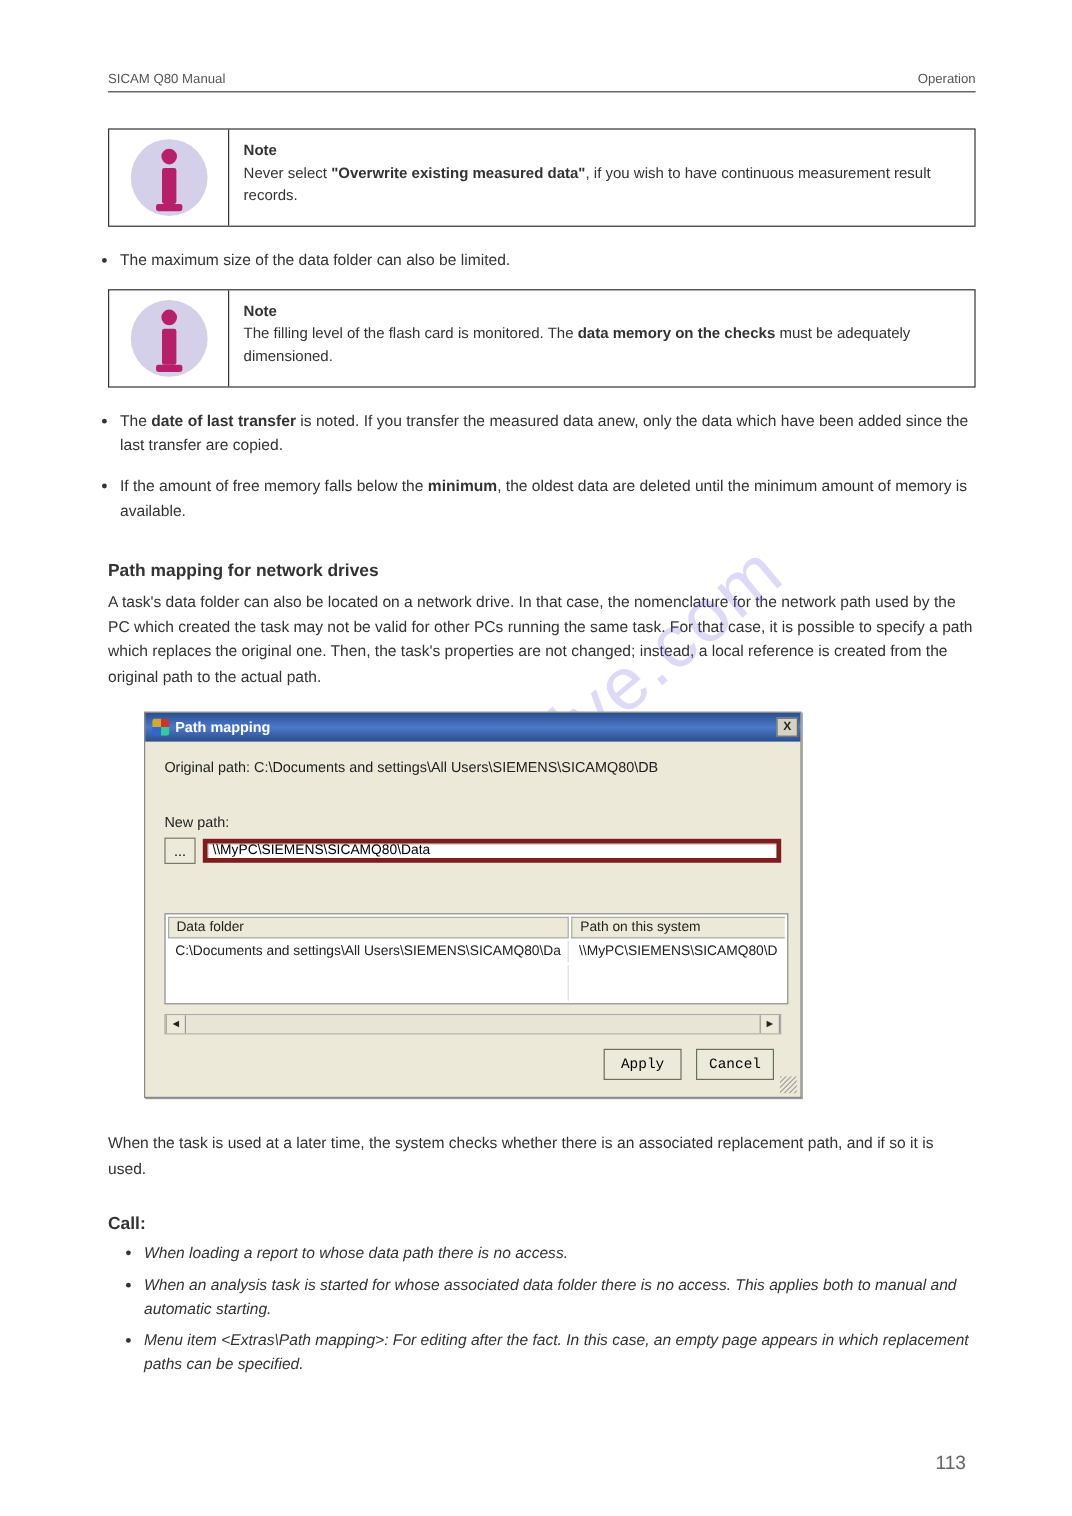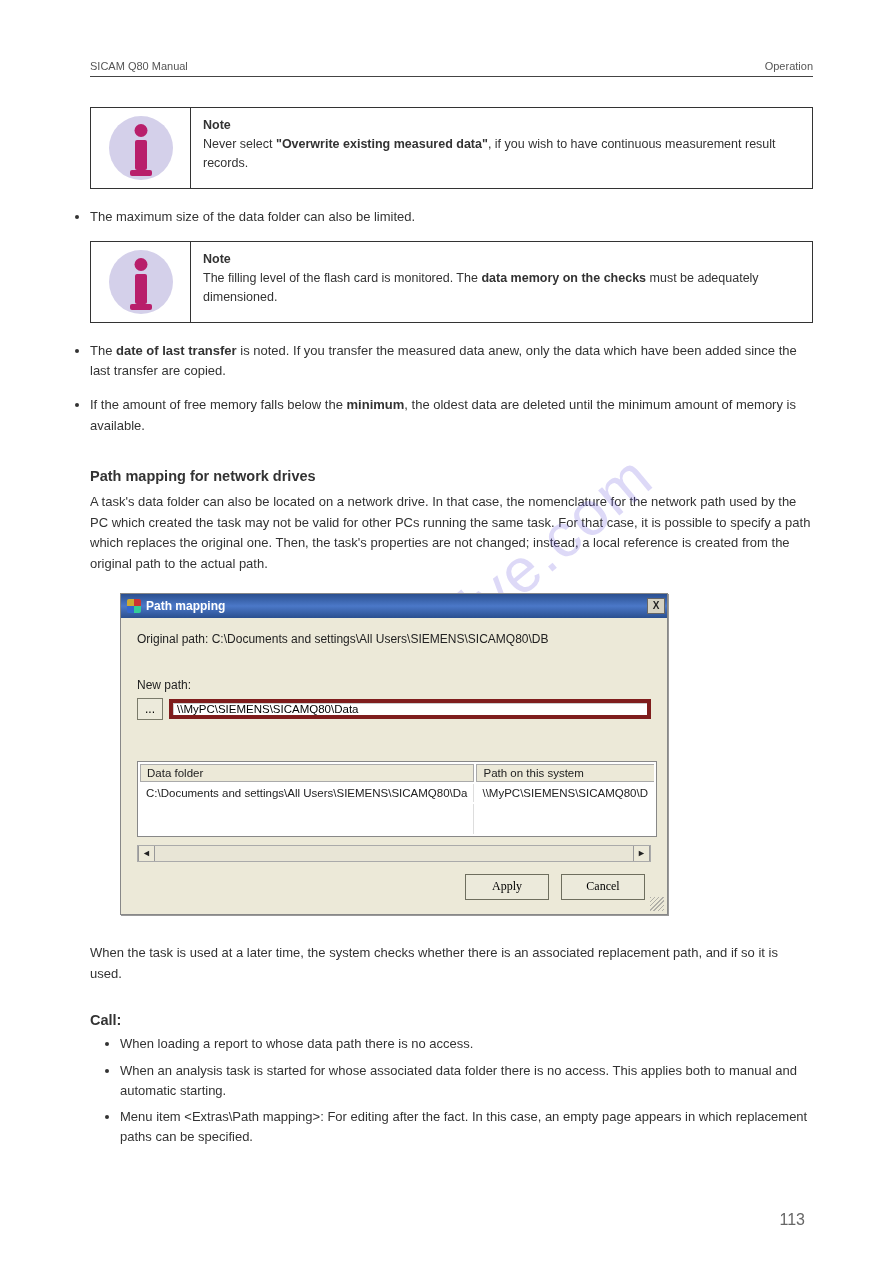--- a/index.html
+++ b/index.html
@@ -78,21 +78,21 @@
     transform: translateX(-50%);
     border-radius: 2px;
   }
   .info-text-cell {
     flex: 1;
     padding: 8px 12px;
     font-size: 12.5px;
     line-height: 1.5;
   }
   .info-text-cell b { font-weight: bold; }
-  ul.outer { list-style: disc; }
+  ul.outer { list-style: disc; margin-left: 10px; }
   ul.outer > li { margin-bottom: 14px; font-size: 13px; line-height: 1.55; }
   .subhead { font-weight: bold; font-size: 14.5px; margin: 32px 0 8px 0; color: #333; }
   .para { font-size: 13px; line-height: 1.6; margin-bottom: 10px; }
 
   
   .dialog-wrap {
     margin: 18px auto 28px 30px;
     width: 548px;
     border: 1px solid #888;
     background: #ece9d8;
@@ -193,38 +193,38 @@
   .hscroll .arrow {
     width: 17px;
     background: #ece9d8;
     border-left: 1px solid #999;
     border-right: 1px solid #999;
     font-size: 9px; text-align:center; line-height:15px; font-family: Arial,sans-serif;
   }
   .hscroll .track { flex:1; background:#e8e5d6; }
   .dlg-buttons { display:flex; justify-content:flex-end; gap:12px; padding-right: 6px; padding-bottom:4px;}
   .dlg-btn {
-    width: 84px; height: 26px;
+    width: 65px; height: 26px;
     background: #eceadb;
     border: 1px solid #6e6e5e;
     font-size: 12px;
-    font-family: Liberation Serif, serif;
+    font-family: Liberation Mono, monospace;
     cursor: default;
   }
   .resize-grip {
     position: absolute;
     right: 3px; bottom: 3px;
     width: 14px; height: 14px;
     background: repeating-linear-gradient(135deg, #888 0 1px, transparent 1px 3px);
     opacity: .6;
   }
 
   .section-label { font-weight: bold; font-size: 14.5px; margin: 28px 0 6px 0; }
   ul.inner { list-style: disc; margin-left: 30px; }
-  ul.inner li { font-size: 13px; margin-bottom: 6px; line-height:1.55; }
+  ul.inner li { font-size: 13px; margin-bottom: 6px; line-height:1.55;font-style:italic; }
 
   .page-num {
     position: absolute;
     bottom: 34px;
     right: 88px;
     font-size: 16px;
     color: #666;
   }
 
   

